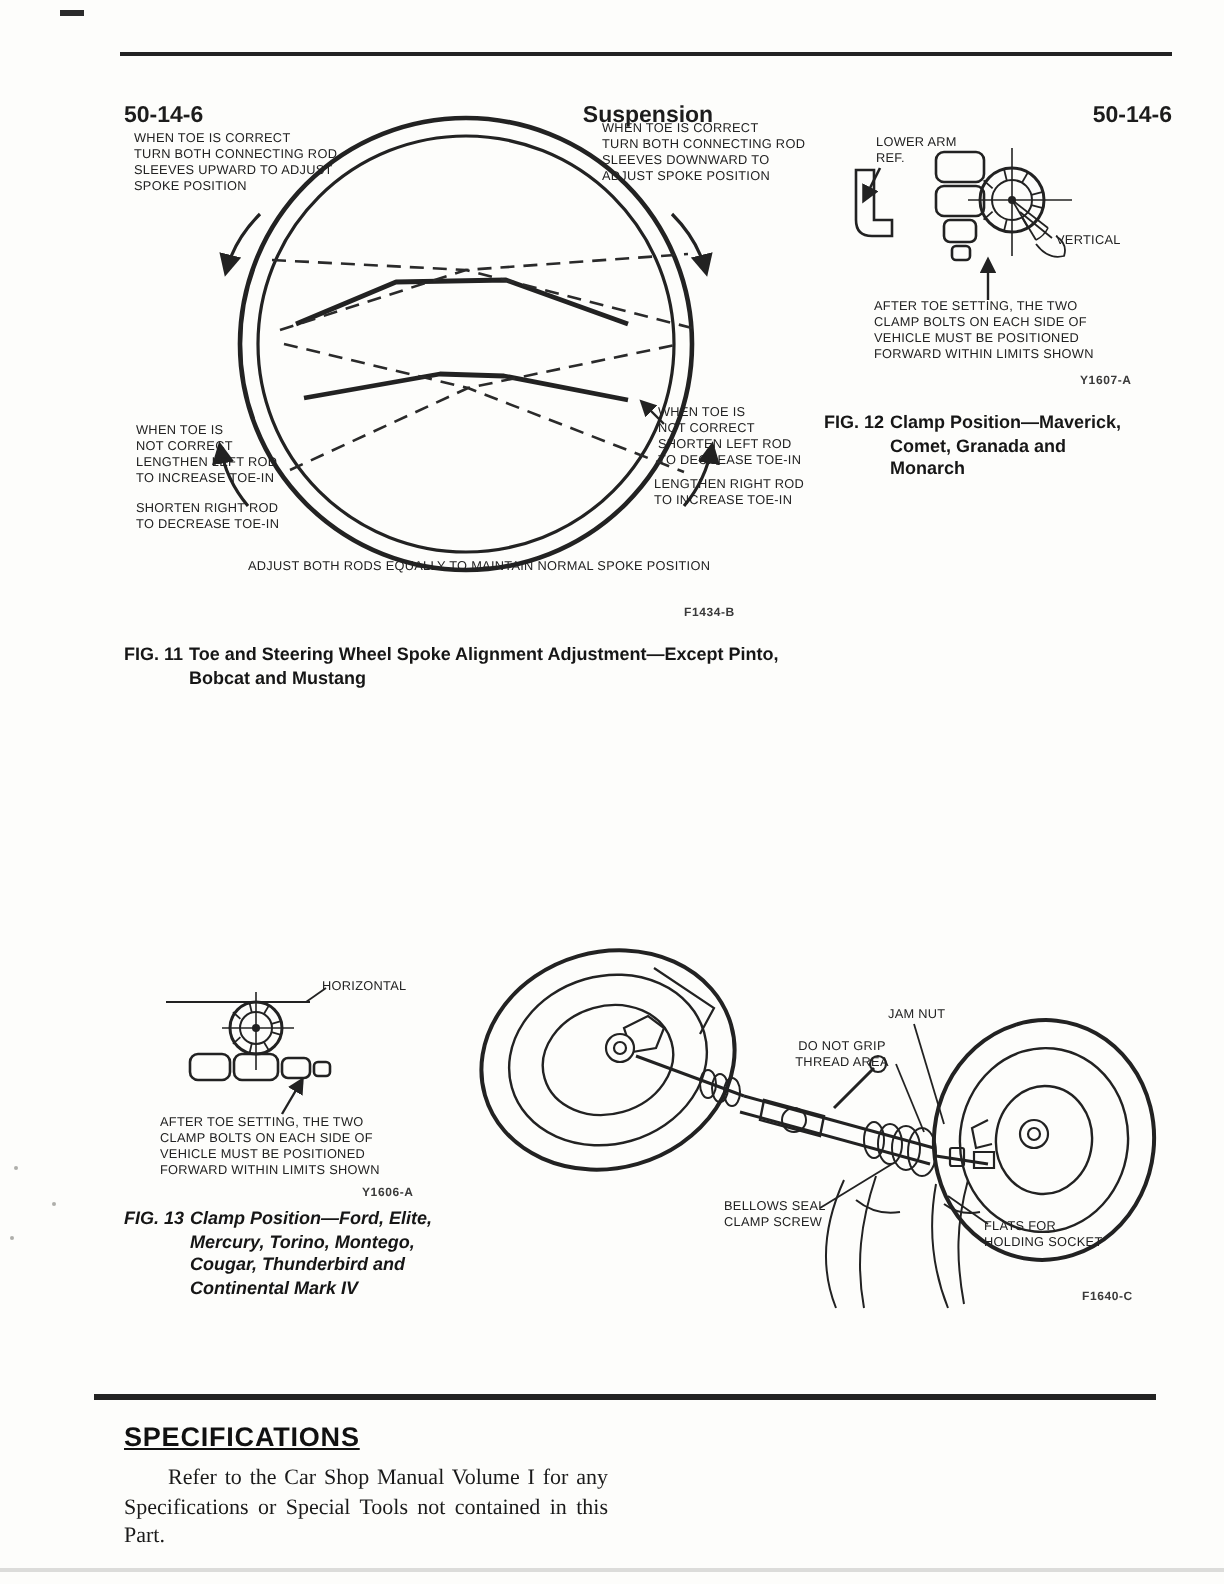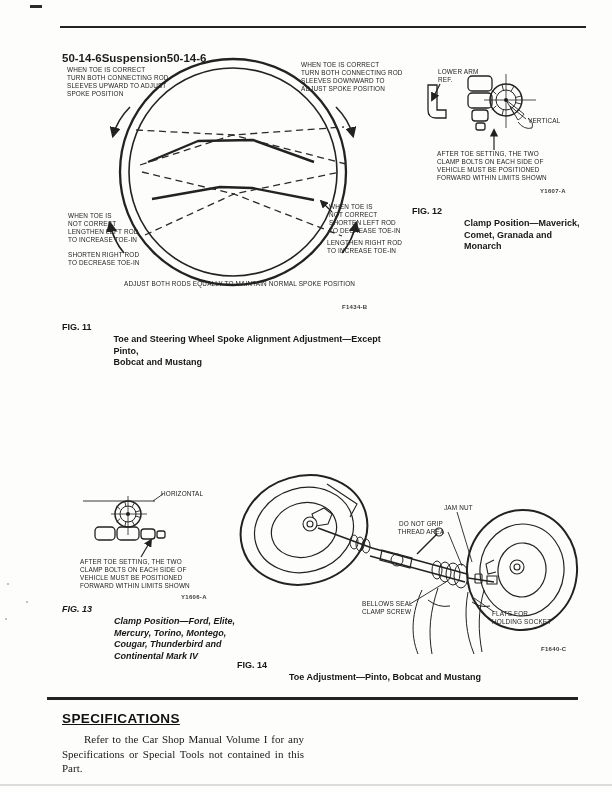--- a/index.html
+++ b/index.html
@@ -1,28 +1,28 @@
 <!DOCTYPE html>
 <html><head>
 <meta charset="utf-8">
 <style>
   html,body{margin:0;padding:0;background:#ffffff;}
   .page{position:relative;width:612px;height:792px;background:#fdfdfb;overflow:hidden;
         font-family:"Liberation Sans",sans-serif;color:#1c1c1c;}
   .hdr{position:absolute;top:12px;left:62px;width:524px;display:flex;
-       justify-content:flex-start;align-items:baseline;font-size:11.5px;font-weight:bold;}
+       justify-content:space-between;align-items:baseline;font-size:11.5px;font-weight:bold;}
   .hdr .mid{font-weight:600;margin-top:40px;}
   .rule{position:absolute;background:#232323;}
   .ann{position:absolute;font-size:6.4px;line-height:1.25;letter-spacing:.15px;
        white-space:pre-line;color:#222;}
   .artid{position:absolute;font-size:6px;font-weight:bold;letter-spacing:.3px;color:#3a3a3a;}
-  .cap{position:absolute;display:flex;gap:22px;font-size:9px;font-weight:bold;
+  .cap{position:absolute;display:flex;gap:3px;font-size:9px;font-weight:bold;
        line-height:1.3;color:#161616;}
   .cap .num{white-space:nowrap;}
-  .cap .txt{white-space:pre-line;margin-top:12px;}
+  .cap .txt{white-space:pre-line;}
   .specs-head{position:absolute;font-size:13.5px;font-weight:bold;letter-spacing:.4px;color:#111;text-decoration:underline;}
   .specs-body{position:absolute;font-family:"Liberation Serif",serif;font-size:11px;
               line-height:1.32;text-align:justify;text-indent:22px;color:#1a1a1a;}
   .speck{position:absolute;background:#9a9a96;border-radius:50%;width:2px;height:2px;opacity:.8;}
   svg{position:absolute;overflow:visible;}
   svg *{vector-effect:non-scaling-stroke;}
 </style>
 </head>
 <body>
 
@@ -272,23 +272,19 @@
   </svg>
 
   <div class="ann" style="left:444px;top:504px;">JAM NUT</div>
   <div class="ann" style="left:392px;top:520px;width:58px;text-align:center;">DO NOT GRIP
 THREAD AREA</div>
   <div class="ann" style="left:362px;top:600px;">BELLOWS SEAL
 CLAMP SCREW</div>
   <div class="ann" style="left:492px;top:610px;">FLATS FOR
 HOLDING SOCKET</div>
   <div class="artid" style="left:541px;top:646px;">F1640-C</div>
-  <div class="cap" style="left:237px;top:660px;width:330px;">
-    <span class="num">FIG. 14</span>
-    <span class="txt">Toe Adjustment—Pinto, Bobcat and Mustang</span>
-  </div>
 
   <div class="rule" style="left:47px;top:697px;width:531px;height:2.5px;"></div>
   <div class="specs-head" style="left:62px;top:711px;">SPECIFICATIONS</div>
   <div class="specs-body" style="left:62px;top:732px;width:242px;font-family:Liberation Serif, serif;">Refer to the Car Shop Manual Volume I for any Specifications or Special Tools not contained in this Part.</div>
 
   <div style="position:absolute;left:0;top:784px;width:612px;height:2px;background:#dcdcda;"></div>
 </div>
 
 </body></html>

